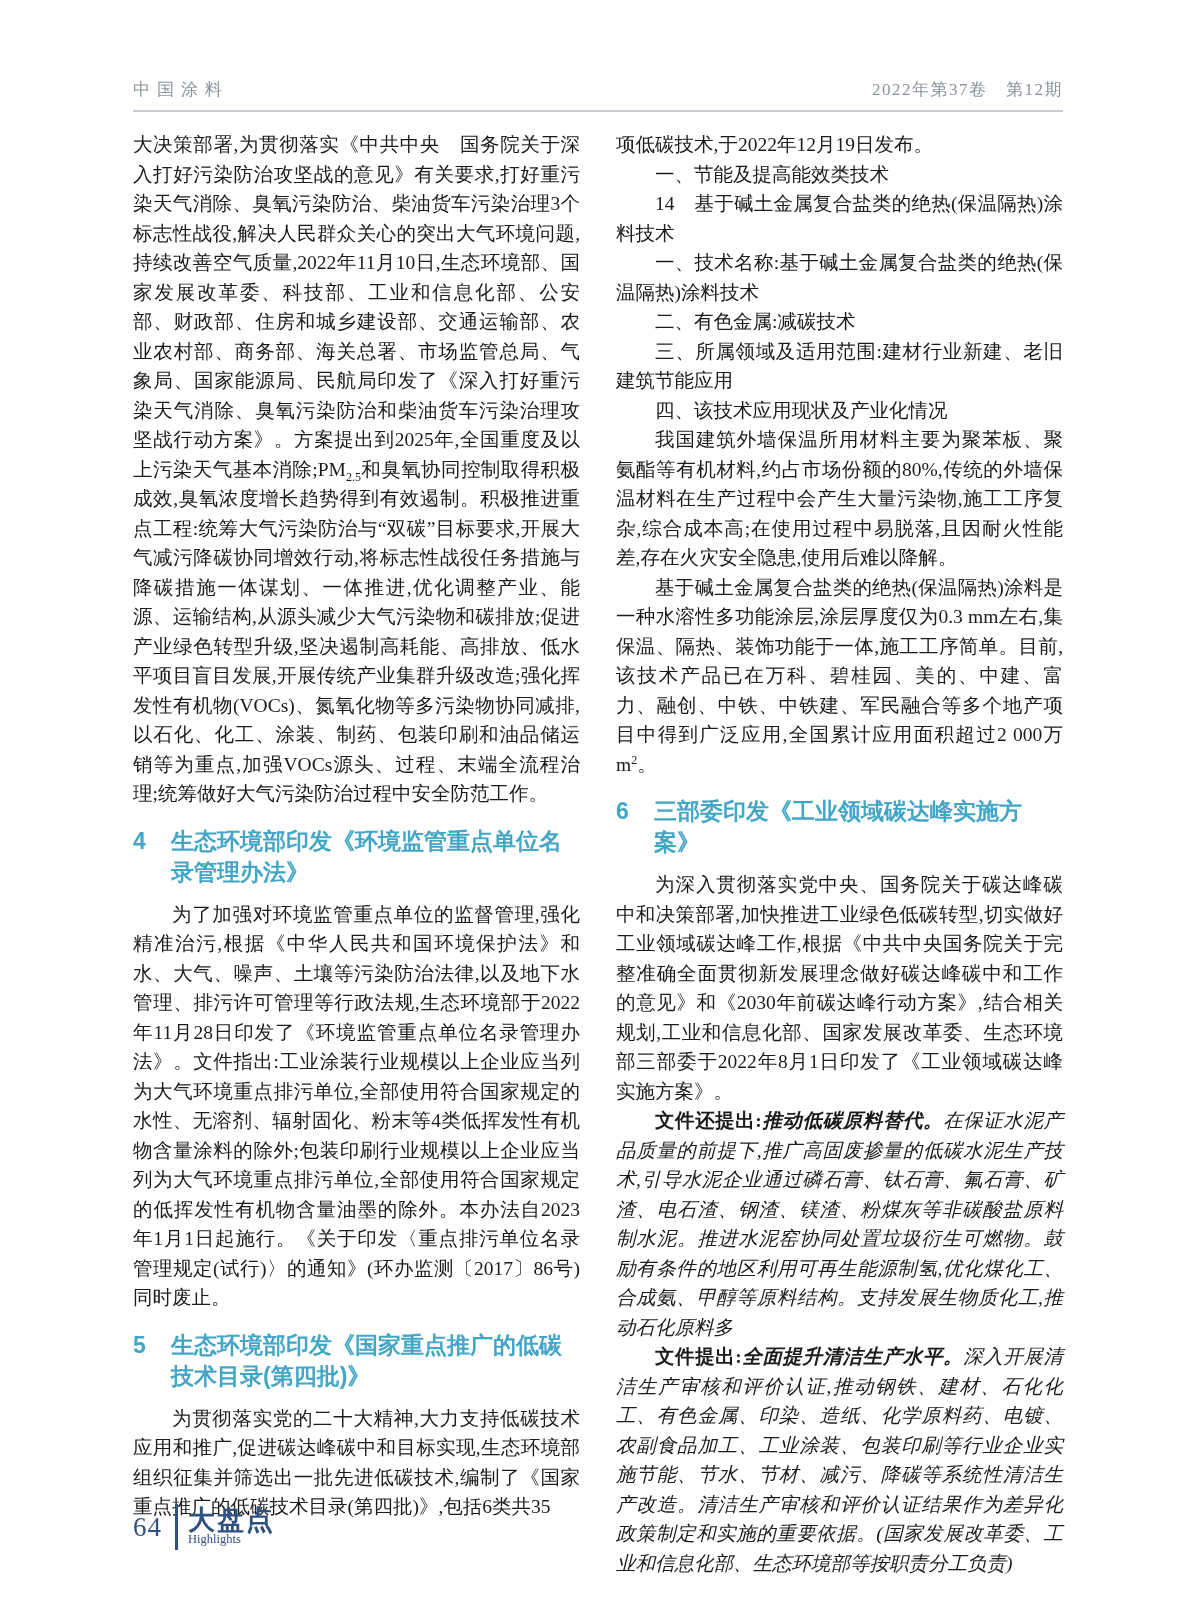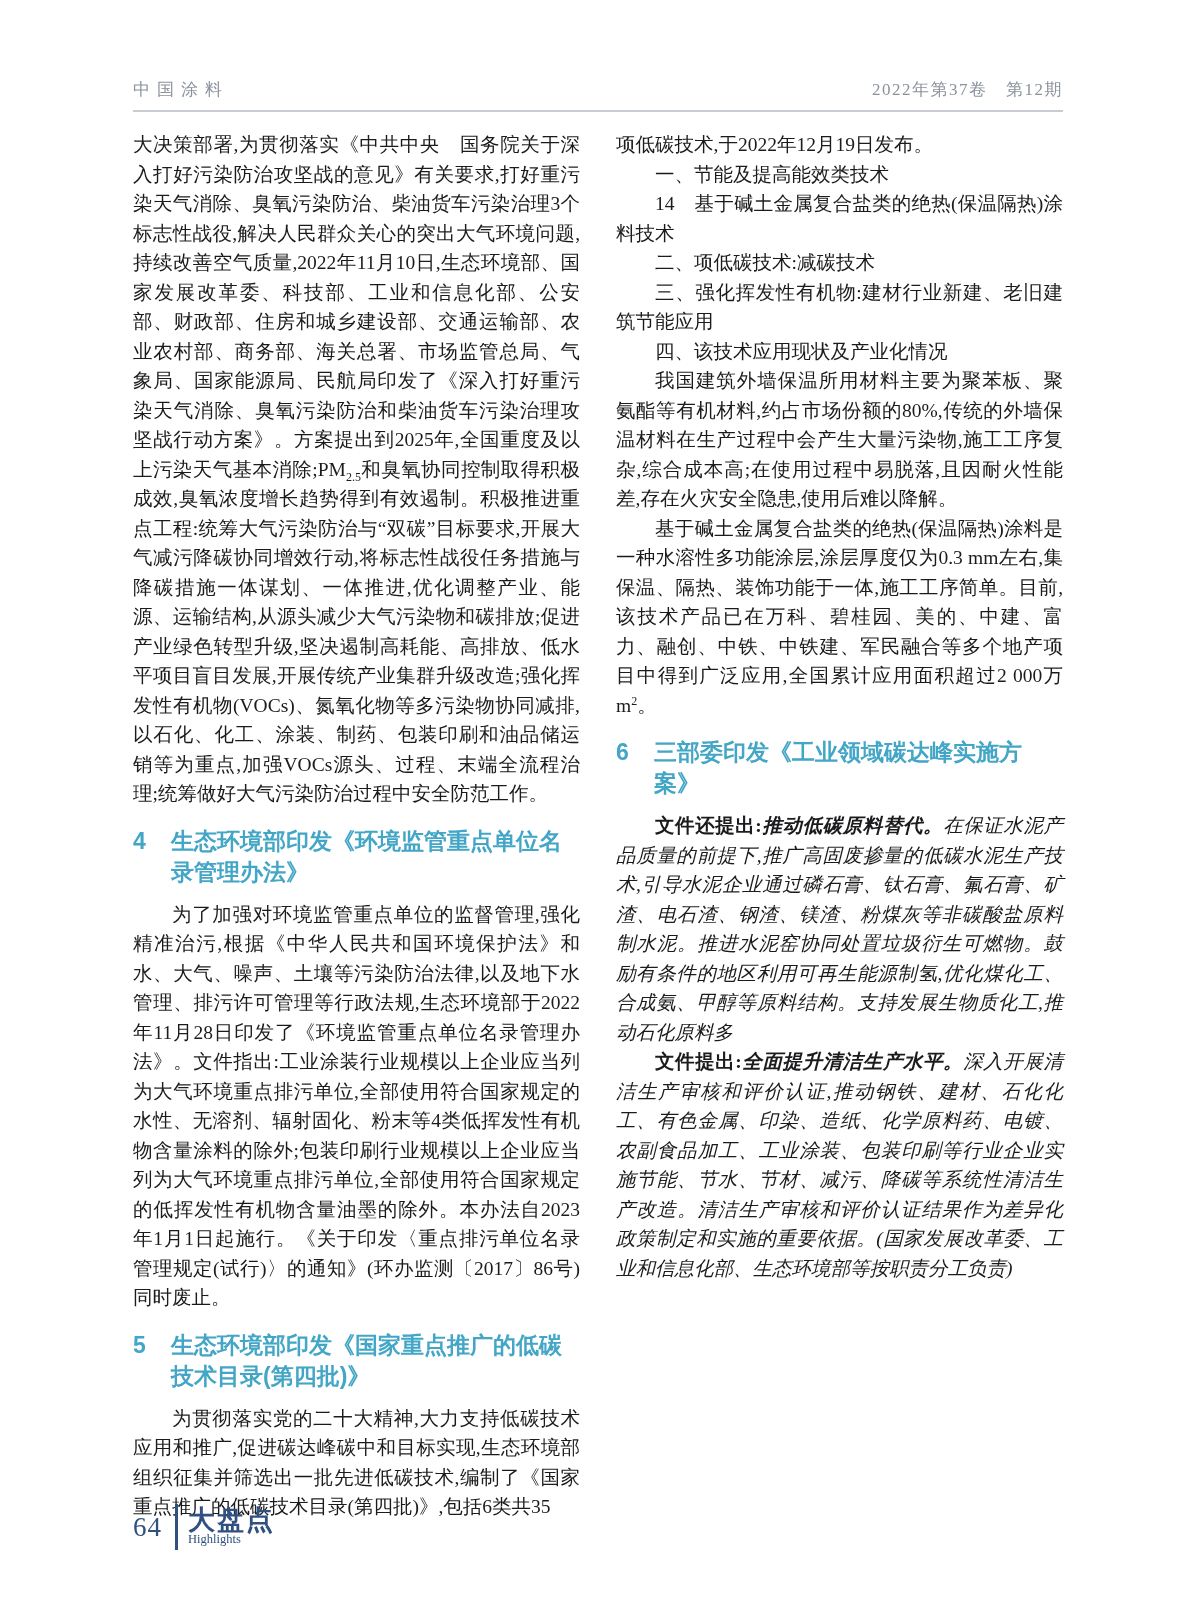--- a/index.html
+++ b/index.html
@@ -95,31 +95,33 @@
         <span class="sec-title">生态环境部印发《国家重点推广的低碳技术目录(第四批)》</span>
       </h2>
       <p class="body-p">为贯彻落实党的二十大精神,大力支持低碳技术应用和推广,促进碳达峰碳中和目标实现,生态环境部组织征集并筛选出一批先进低碳技术,编制了《国家重点推广的低碳技术目录(第四批)》,包括6类共35</p>
     </section>
 
     <section class="col">
       <p class="body-p no-indent">项低碳技术,于2022年12月19日发布。</p>
 
       <p class="body-p">一、节能及提高能效类技术</p>
       <p class="body-p">14　基于碱土金属复合盐类的绝热(保温隔热)涂料技术</p>
-      <p class="body-p">二、项低碳技术:减碳技术</p>
-      <p class="body-p">三、强化挥发性有机物:建材行业新建、老旧建筑节能应用</p>
+      <p class="body-p">一、技术名称:基于碱土金属复合盐类的绝热(保温隔热)涂料技术</p>
+      <p class="body-p">二、有色金属:减碳技术</p>
+      <p class="body-p">三、所属领域及适用范围:建材行业新建、老旧建筑节能应用</p>
       <p class="body-p">四、该技术应用现状及产业化情况</p>
 
       <p class="body-p">我国建筑外墙保温所用材料主要为聚苯板、聚氨酯等有机材料,约占市场份额的80%,传统的外墙保温材料在生产过程中会产生大量污染物,施工工序复杂,综合成本高;在使用过程中易脱落,且因耐火性能差,存在火灾安全隐患,使用后难以降解。</p>
       <p class="body-p"><span>基于碱土金属复合盐类的绝热(保温隔热)涂料是一种水溶性多功能涂层,涂层厚度仅为0.3 mm左右,集保温、隔热、装饰功能于一体,施工工序简单。目前,该技术产品已在万科、碧桂园、美的、中建、富力、融创、中铁、中铁建、军民融合等多个地产项目中得到广泛应用,全国累计应用面积超过2 000万m</span><sup>2</sup><span>。</span></p>
 
       <h2 class="sec-heading">
         <span class="sec-num">6</span>
         <span class="sec-title">三部委印发《工业领域碳达峰实施方案》</span>
       </h2>
+      <p class="body-p">为深入贯彻落实党中央、国务院关于碳达峰碳中和决策部署,加快推进工业绿色低碳转型,切实做好工业领域碳达峰工作,根据《中共中央国务院关于完整准确全面贯彻新发展理念做好碳达峰碳中和工作的意见》和《2030年前碳达峰行动方案》,结合相关规划,工业和信息化部、国家发展改革委、生态环境部三部委于2022年8月1日印发了《工业领域碳达峰实施方案》。</p>
 
       <p class="body-p"><span class="lead-bold">文件还提出:</span><span class="bold-kai">推动低碳原料替代。</span><span class="kai">在保证水泥产品质量的前提下,推广高固废掺量的低碳水泥生产技术,引导水泥企业通过磷石膏、钛石膏、氟石膏、矿渣、电石渣、钢渣、镁渣、粉煤灰等非碳酸盐原料制水泥。推进水泥窑协同处置垃圾衍生可燃物。鼓励有条件的地区利用可再生能源制氢,优化煤化工、合成氨、甲醇等原料结构。支持发展生物质化工,推动石化原料多</span></p>
 
       <p class="body-p"><span class="lead-bold">文件提出:</span><span class="bold-kai">全面提升清洁生产水平。</span><span class="kai">深入开展清洁生产审核和评价认证,推动钢铁、建材、石化化工、有色金属、印染、造纸、化学原料药、电镀、农副食品加工、工业涂装、包装印刷等行业企业实施节能、节水、节材、减污、降碳等系统性清洁生产改造。清洁生产审核和评价认证结果作为差异化政策制定和实施的重要依据。(国家发展改革委、工业和信息化部、生态环境部等按职责分工负责)</span></p>
     </section>
 
   </main>
 
   <footer class="pg-footer">
     <span class="pageno">64</span>

